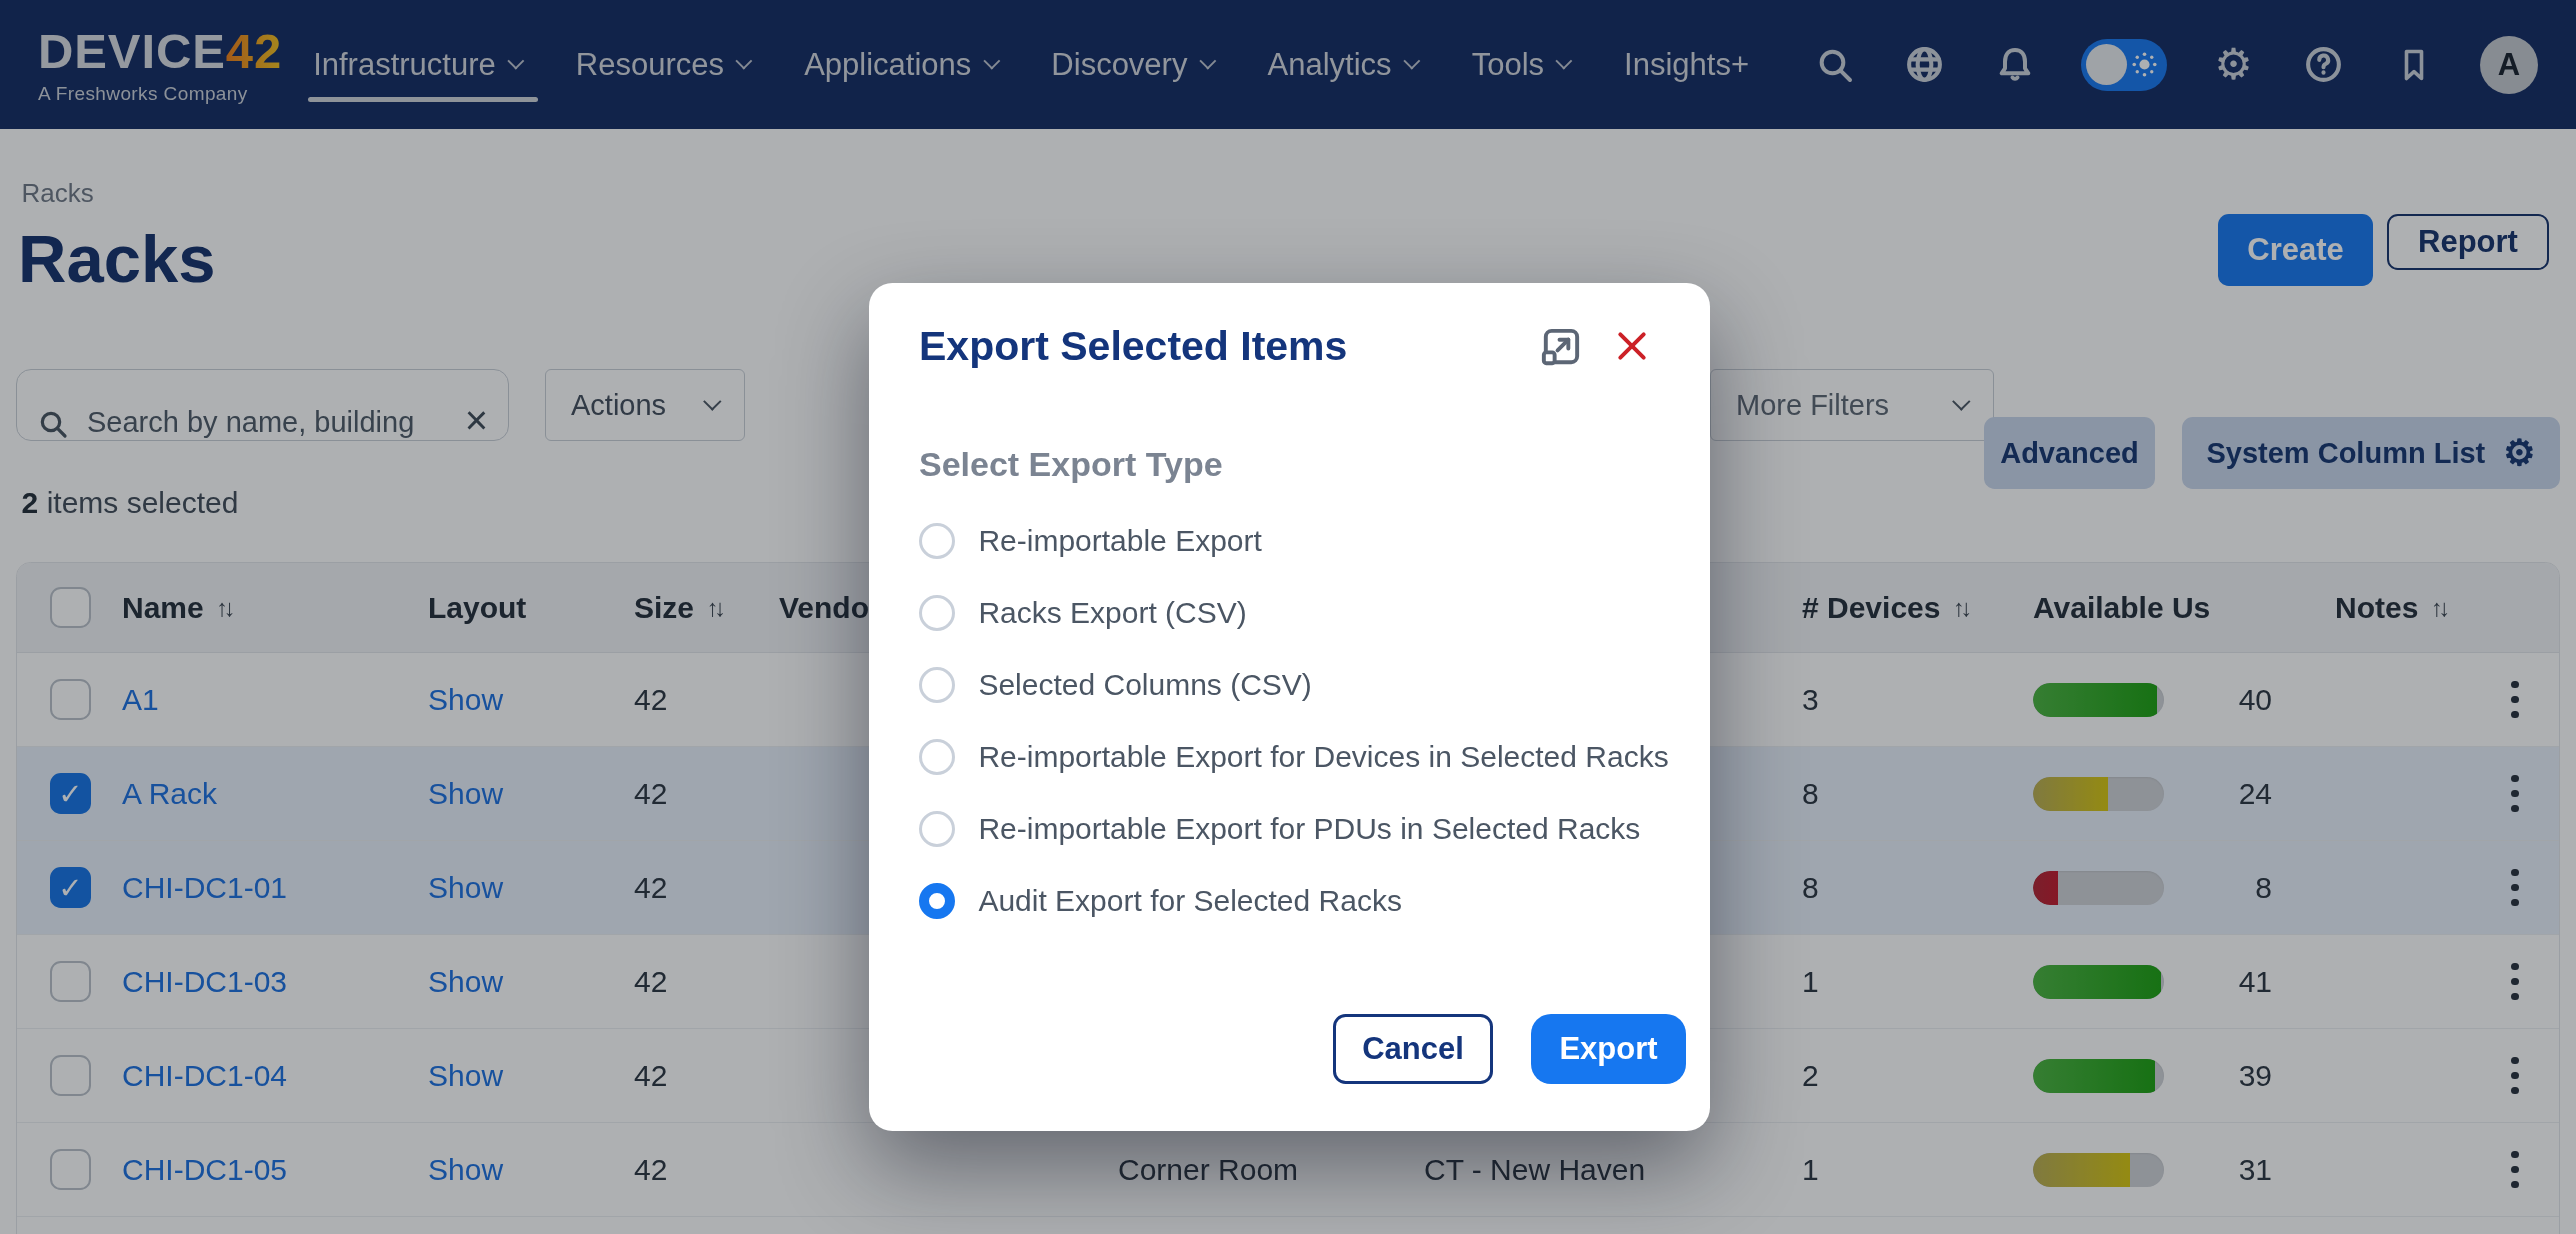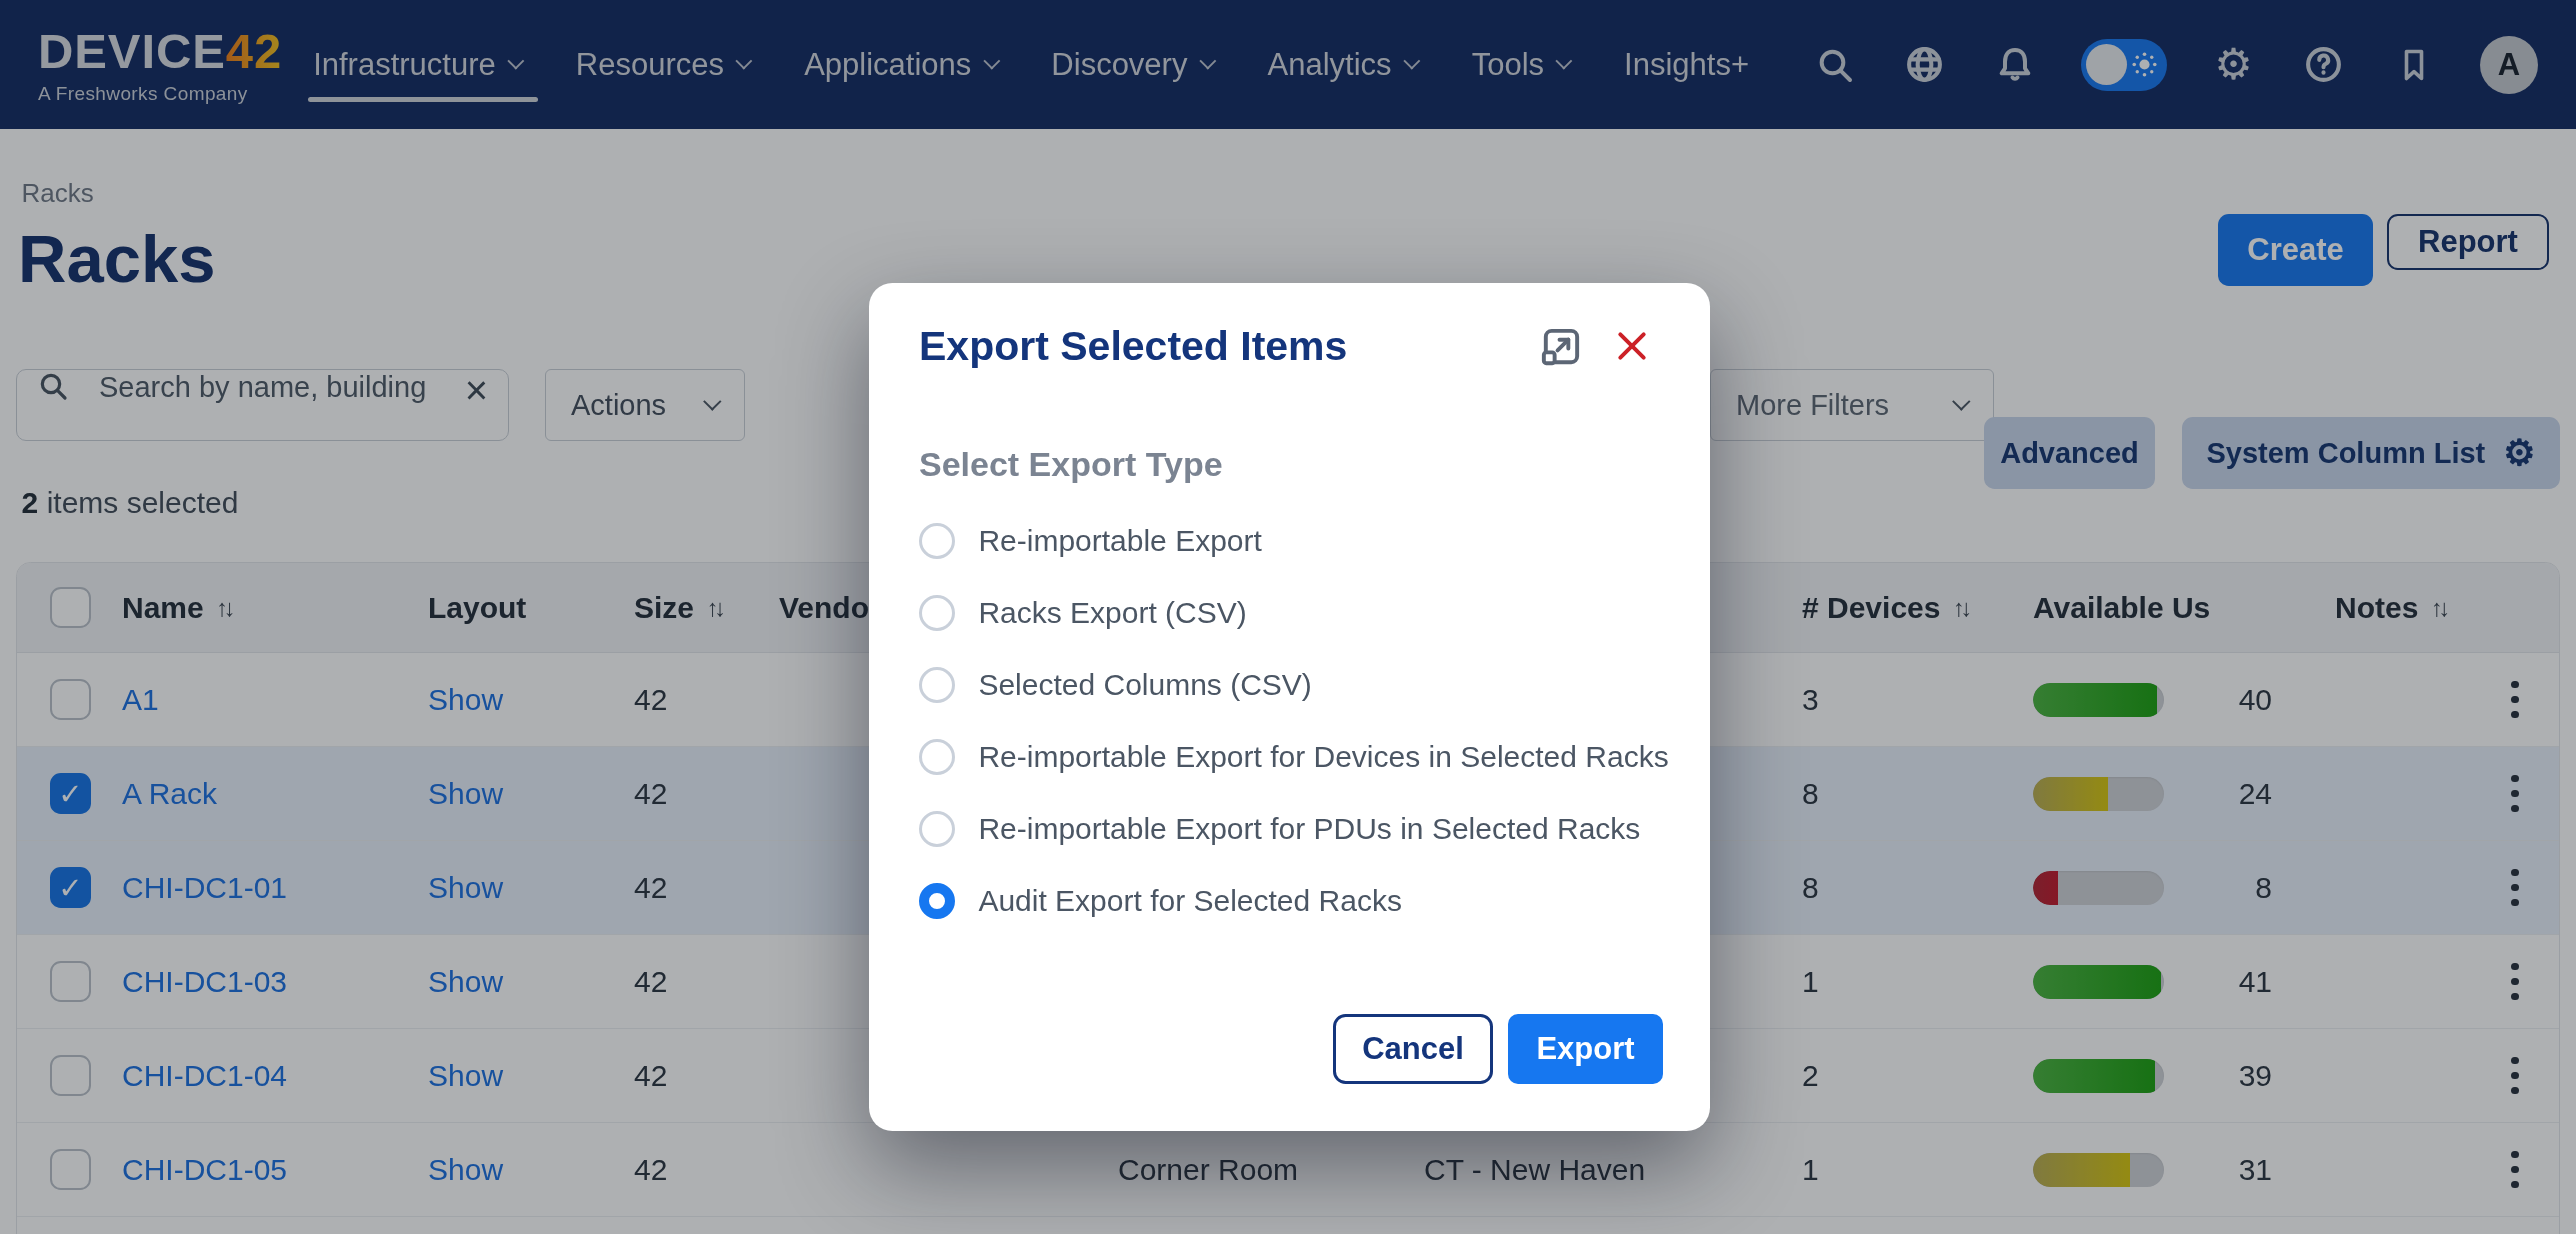--- a/index.html
+++ b/index.html
@@ -38,21 +38,21 @@
   .breadcrumb{position:absolute;left:21.6px;top:178px;font-size:26px;color:#6e7785;}
   .page-title{position:absolute;left:18px;top:220px;font-size:67px;font-weight:800;color:#132f6b;}
   .btn{display:flex;align-items:center;justify-content:center;border-radius:10.8px;cursor:pointer;}
   .btn-create{position:absolute;left:2218px;top:214px;width:155px;height:72px;background:#1677f0;
     color:#fff;font-size:31px;font-weight:700;}
   .btn-report{position:absolute;left:2387px;top:214px;width:162px;height:56px;background:#fff;
     border:2.7px solid #15316b;color:#15316b;font-size:31px;font-weight:700;}
 
   
   .search-box{position:absolute;left:16px;top:369px;width:493px;height:72px;border:1.8px solid #c9cfd7;
-    border-radius:10px;background:#fff;display:flex;align-items:flex-start;padding:0 20px;gap:28px;}
+    border-radius:15px;background:#fff;display:flex;align-items:flex-end;padding:0 20px;gap:16px;}
   .search-box svg{stroke:#46525f;fill:none;stroke-width:2.4;stroke-linecap:round;}
   .search-input{border:none;outline:none;flex:1;font-size:29px;color:#3c4754;background:transparent;
     font-family:inherit;min-width:0;}
   .search-input::placeholder{color:#4d5966;opacity:1;}
   .search-clear{font-size:40px;color:#3e4956;line-height:1;cursor:pointer;}
   .dropdown{position:absolute;border:1.8px solid #c9cfd7;border-radius:6px;background:#fff;
     display:flex;align-items:center;justify-content:space-between;padding:0 25px;font-size:29px;
     color:#424d5b;cursor:pointer;}
   .dropdown .chev{width:12.6px;height:12.6px;border-right:2.7px solid #4a5562;border-bottom:2.7px solid #4a5562;
     transform:rotate(45deg);margin-top:-7.2px;}
@@ -113,22 +113,22 @@
   .modal-close svg{stroke:currentColor;fill:none;stroke-width:2.4;stroke-linecap:round;}
   .modal-subtitle{position:absolute;left:50px;top:162px;font-size:34px;font-weight:700;color:#7b8492;}
   .options{position:absolute;left:50px;top:222px;right:32px;}
   .option{display:flex;align-items:center;gap:23.4px;height:72px;cursor:pointer;}
   .radio{width:36px;height:36px;border-radius:50%;border:3.6px solid #c9d0da;background:#fff;flex:none;}
   .radio.sel{border:10.8px solid #1677f0;}
   .option-label{font-size:30px;color:#4b5664;white-space:nowrap;}
   .modal-cancel{position:absolute;left:464px;top:731px;width:160px;height:70px;border:3.6px solid #14357c;
     border-radius:12.6px;background:#fff;color:#14357c;font-size:31px;font-weight:700;
     display:flex;align-items:center;justify-content:center;cursor:pointer;}
-  .modal-export{position:absolute;left:639px;top:731px;width:155px;height:70px;background:#1677f0;
-    border-radius:10px;color:#fff;font-size:31px;font-weight:700;
+  .modal-export{position:absolute;left:662px;top:731px;width:155px;height:70px;background:#1677f0;
+    border-radius:20px;color:#fff;font-size:31px;font-weight:700;
     display:flex;align-items:center;justify-content:center;cursor:pointer;}
 </style>
 </head>
 <body>
 
 <div class="app">
 
   <header class="navbar">
     <div class="logo">
       <div class="logo-main"><span>DEVICE</span><span class="logo-num">42</span></div>

